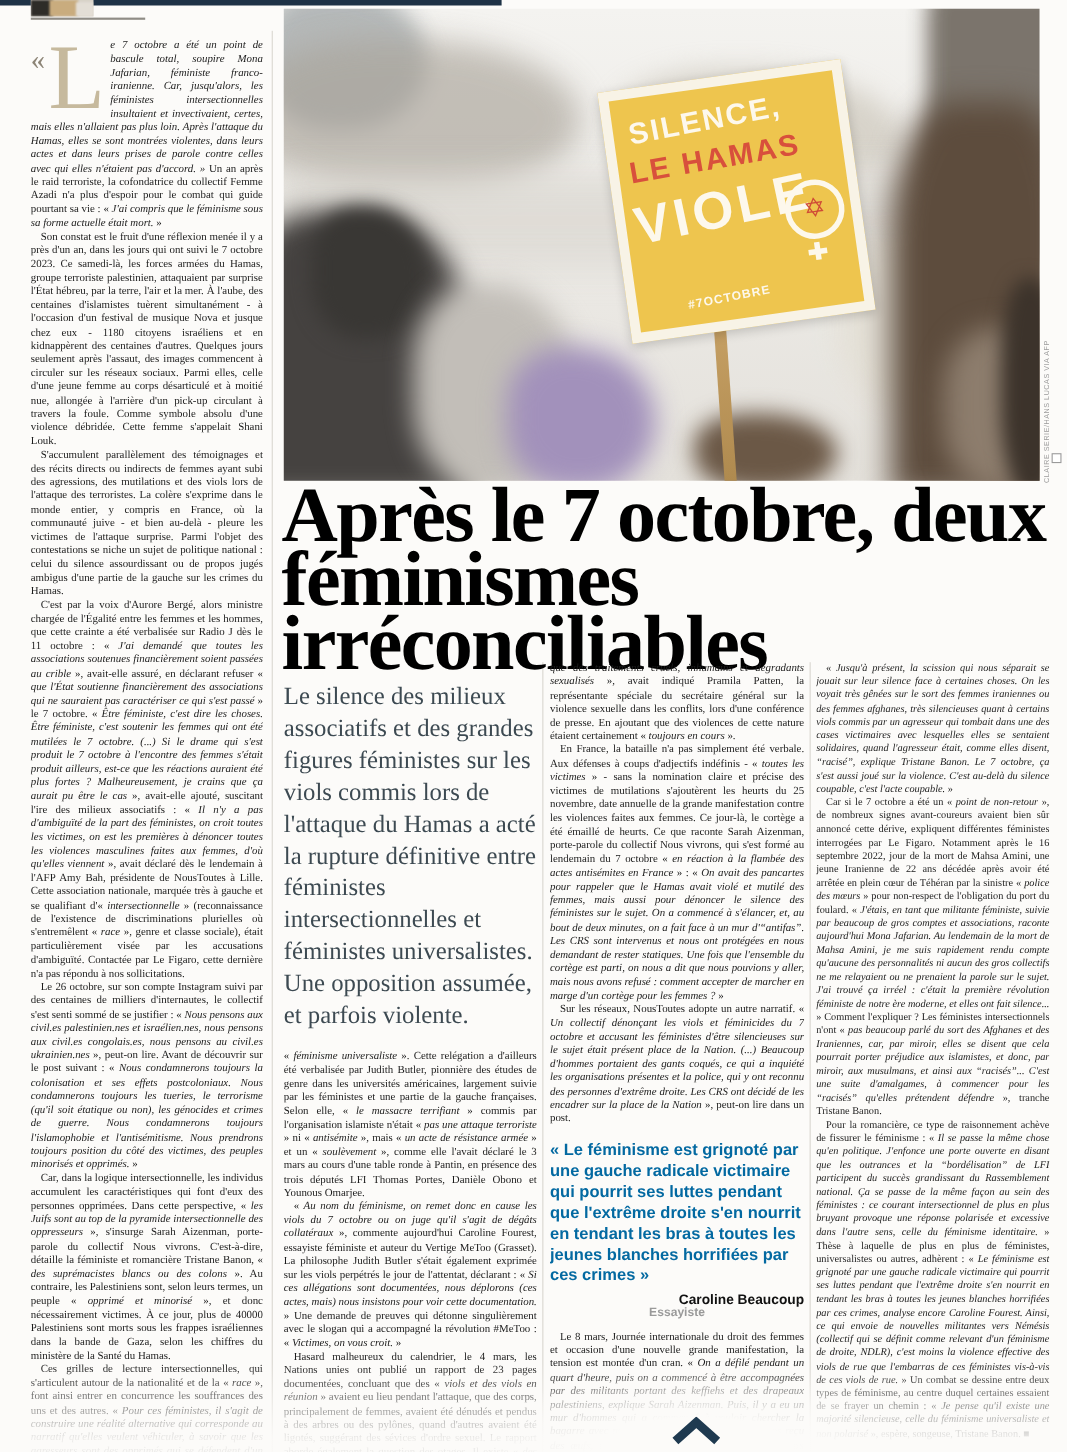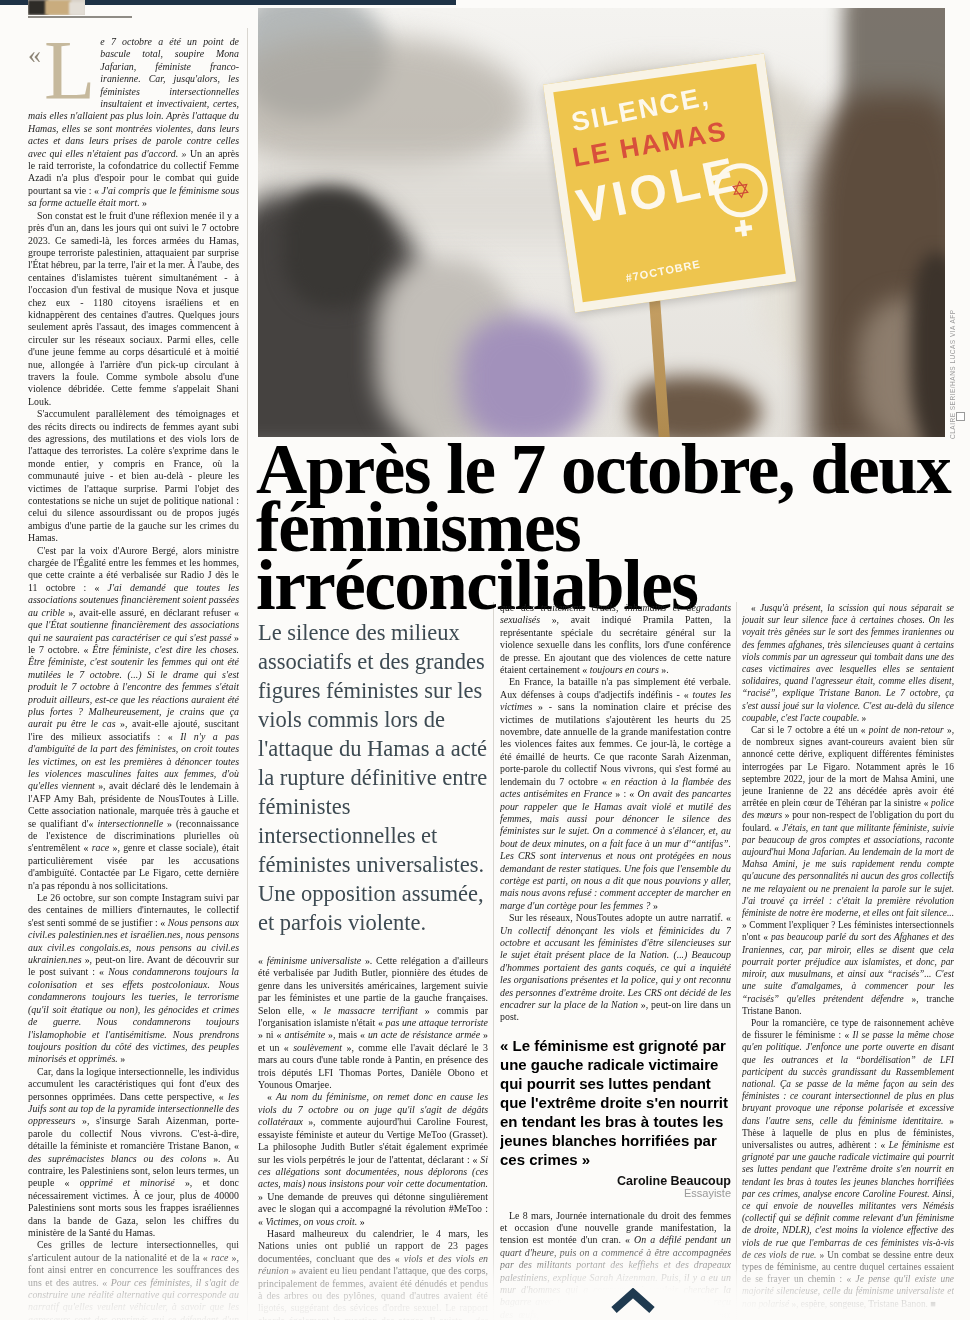--- a/index.html
+++ b/index.html
@@ -62,24 +62,24 @@
   .caption{position:absolute;left:258px;top:440px;width:690px;font-family:"Liberation Sans","DejaVu Sans",sans-serif;
            font-size:12px;font-weight:bold;color:#111;}
   h1.headline{position:absolute;left:256px;top:440px;width:700px;margin:0;font-weight:700;color:#000000;
               font-size:71px;line-height:58px;letter-spacing:-1.5px;white-space:pre-line;font-family:"Liberation Serif",serif;}
   
   .col{position:absolute;top:602px;height:718px;overflow:hidden;font-size:9.9px;line-height:12.4px;text-align:justify;}
   #colA{left:258px;width:230px;margin-top:16px;}
   #colB{left:500px;width:231px;}
   #colC{left:742px;width:212px;font-size:9.4px;line-height:12.2px;}
   .standfirst{font-size:22.5px;line-height:29px;color:#3d4a52;margin:0 0 18px 0;text-align:left;}
-  .pullquote{font-family:"Liberation Sans","DejaVu Sans",sans-serif;font-weight:bold;color:#000000;
+  .pullquote{font-family:"Liberation Sans","DejaVu Sans",sans-serif;font-weight:bold;color:#0369a1;
              font-size:15px;line-height:19px;text-align:left;margin:12px 0 6px 0;}
   .pq-author{font-family:"Liberation Sans",sans-serif;font-weight:bold;font-size:12.5px;color:#111;text-align:right;margin:2px 0 0 0;}
-  .pq-role{font-family:"Liberation Sans",sans-serif;font-size:11px;color:#9a9a9a;text-align:right;margin:0 0 10px 0;}
+  .pq-role{font-family:"Liberation Sans",sans-serif;font-size:11px;color:#9a9a9a;text-align:center;margin:0 0 10px 0;font-weight:bold;}
   
   .fade{position:absolute;left:0;bottom:0;width:100%;height:80px;pointer-events:none;z-index:8;
         background:radial-gradient(ellipse 290px 105px at 634px 100%, rgba(252,251,249,1) 30%, rgba(252,251,249,0) 72%),
                    linear-gradient(to bottom, rgba(252,251,249,0), rgba(252,251,249,.92) 85%);}
   .scrollup{position:absolute;left:609px;top:1288px;width:48px;height:26px;z-index:9;background:none;border:none;padding:0;cursor:pointer;}
 </style>
 </head>
 <body>
 
 <div id="page">

